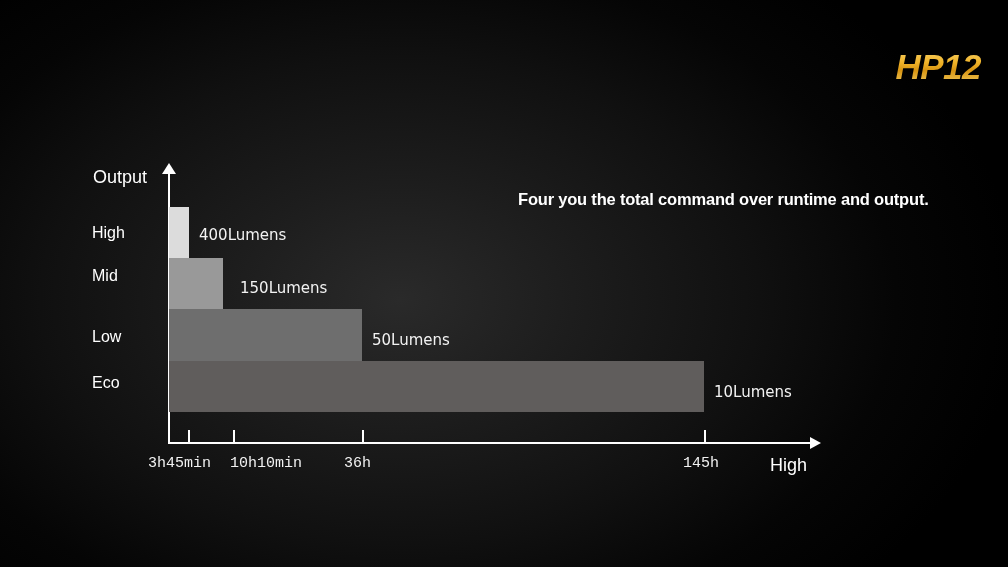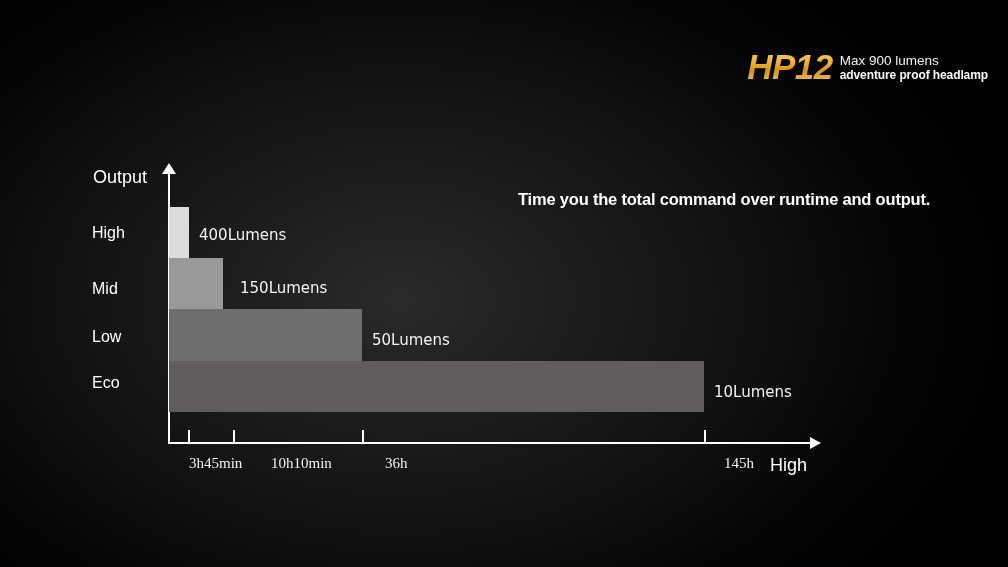--- a/index.html
+++ b/index.html
@@ -160,53 +160,48 @@
     color: #f2f2f2;
     font-size: 15px;
     font-family: "DejaVu Sans", sans-serif;
     white-space: nowrap;
   }
 
   .tick-label {
     position: absolute;
     color: #f2f2f2;
     font-size: 15px;
-    font-family: Liberation Serif, serif;
+    font-family: Liberation Mono, monospace;
     white-space: nowrap;
     top: 455px;
-    margin-left: 41px;
   }
 </style>
 </head>
 <body>
 
 <div id="stage">
 
   <div id="brand">
     <div id="brand-logo">HP12</div>
-    <div id="brand-text">
-      <div class="brand-line1">Max 900 lumens</div>
-      <div class="brand-line2">adventure proof headlamp</div>
-    </div>
   </div>
 
-  <div id="subheadline" style="color: rgb(255, 255, 255);">Time you the total command over runtime and output.</div>
+  <div id="subheadline" style="color: rgb(255, 255, 255);">Four you the total command over runtime and output.</div>
 
   <div id="chart">
 
     <div class="axis-title" id="output-title">Output</div>
     <div class="axis-title" id="time-title">High</div>
 
     <div class="axis-line" id="y-axis"></div>
     <div id="y-arrow"></div>
     <div class="axis-line" id="x-axis"></div>
     <div id="x-arrow"></div>
 
     <div class="cat-label" style="top:224px">High</div>
-    <div class="cat-label" style="top:280px">Mid</div>
+    <div class="cat-label" style="top:267px">Mid</div>
     <div class="cat-label" style="top:328px">Low</div>
     <div class="cat-label" style="top:374px">Eco</div>
 
     <div class="bar" id="bar-high" style="top: 207px; height: 51px; width: 20px; background: rgb(220, 220, 220);"></div>
     <div class="bar" id="bar-mid" style="top: 258px; height: 51px; width: 54px; background: rgb(153, 153, 153);"></div>
     <div class="bar" id="bar-low" style="top: 309px; height: 52px; width: 193px; background: rgb(110, 110, 110);"></div>
     <div class="bar" id="bar-eco" style="top: 361px; height: 51px; width: 535px; background: rgb(96, 93, 92);"></div>
 
     <div class="bar-label" style="left:199px;top:226px">400Lumens</div>
     <div class="bar-label" style="left:240px;top:279px">150Lumens</div>

